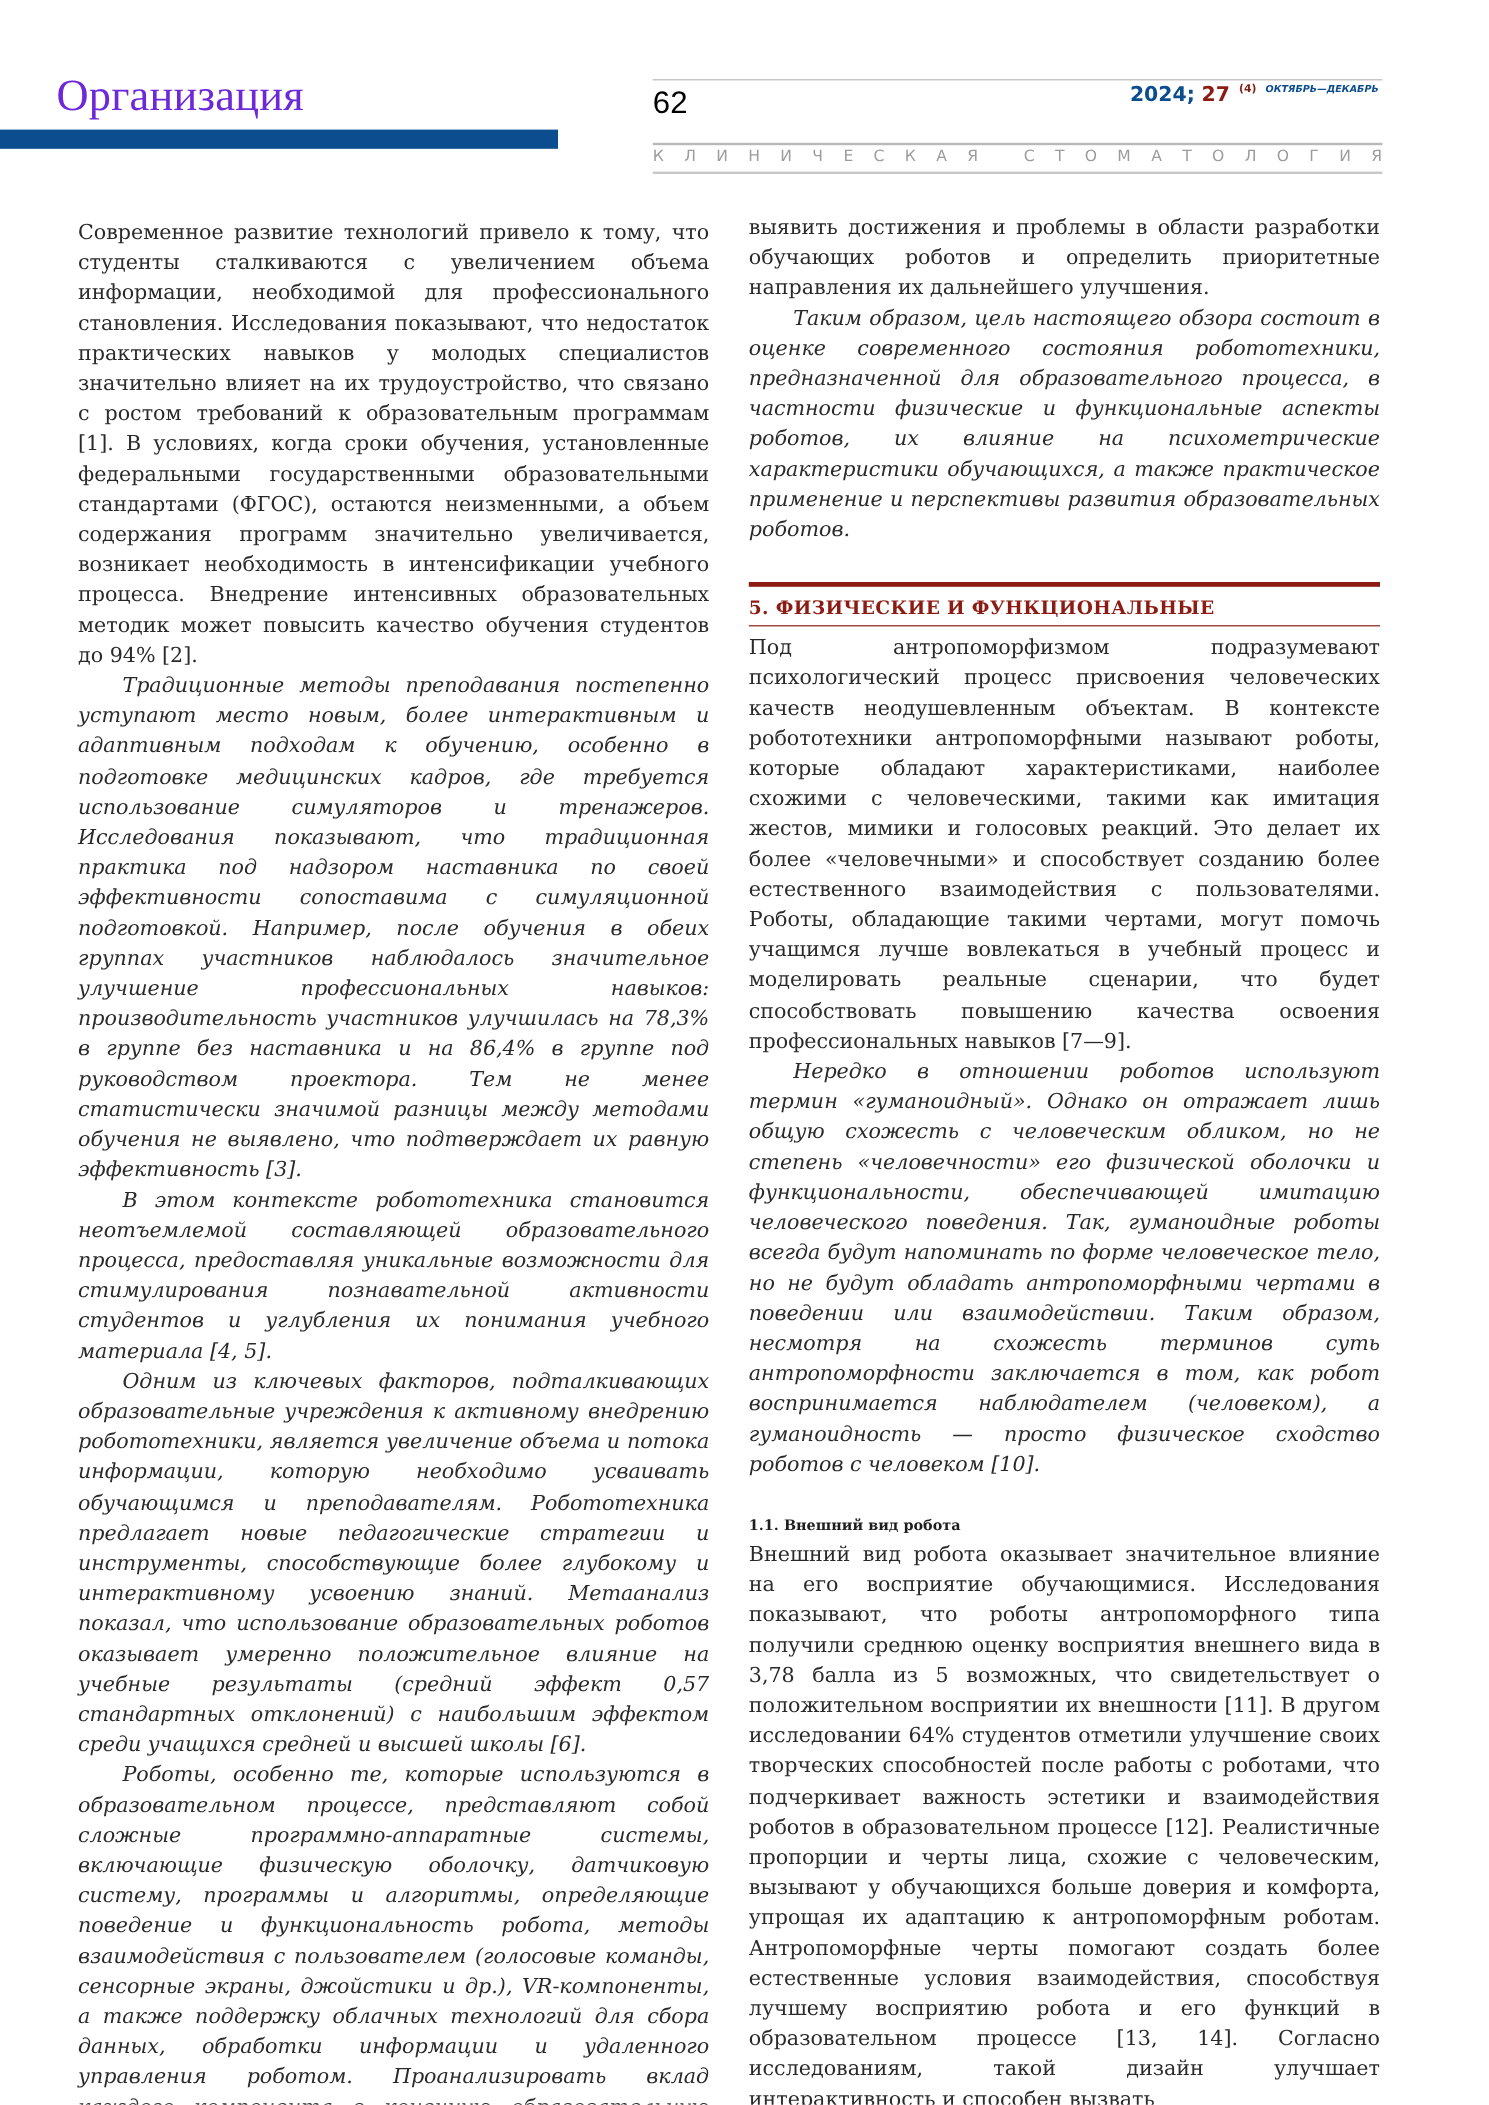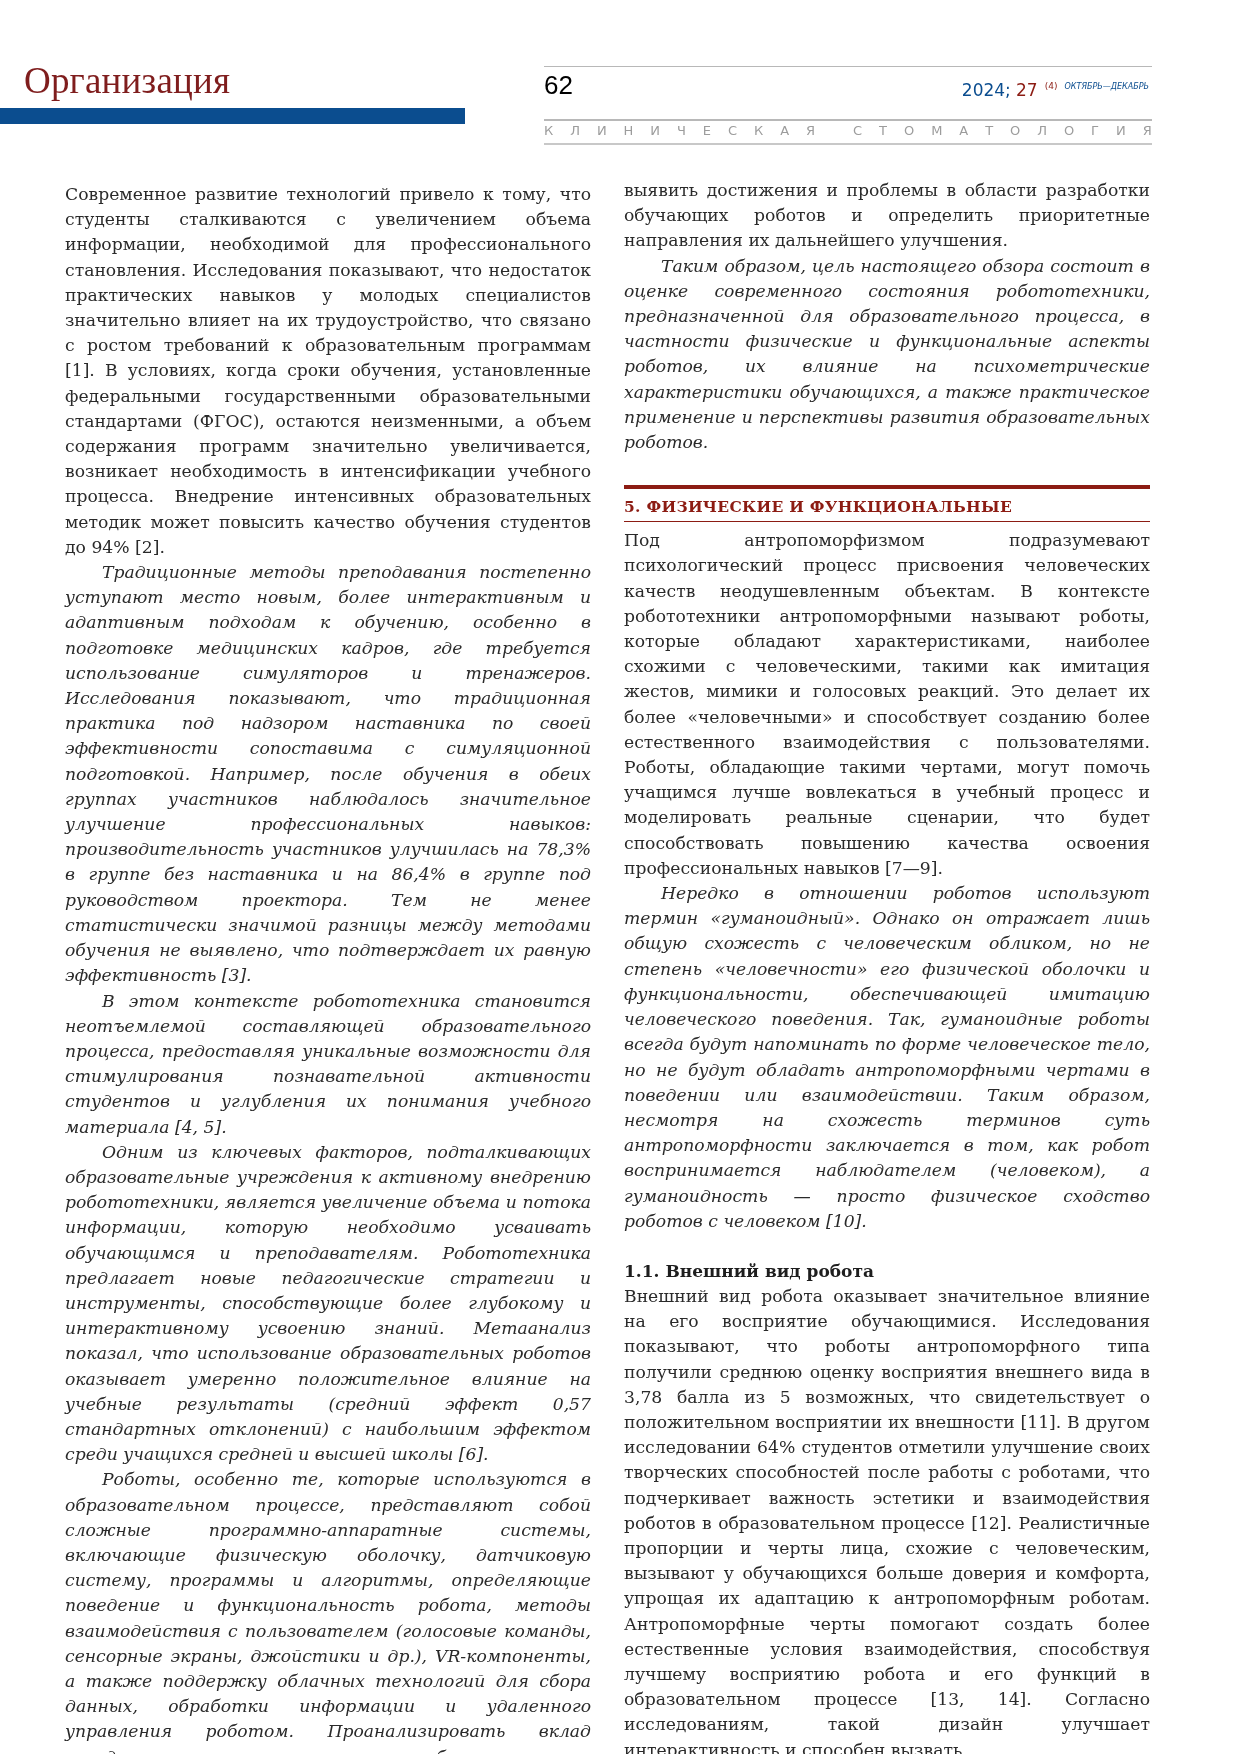--- a/index.html
+++ b/index.html
@@ -1,27 +1,27 @@
 <!DOCTYPE html>
 <html><head>
 <meta charset="utf-8">
 <style>
   html, body { margin:0; padding:0; background:#ffffff; }
   body { width:1241px; height:1754px; position:relative; overflow:hidden;
          font-family:"DejaVu Serif", "Liberation Serif", serif; color:#2a2a2a; }
 
   
-  .section-name { position:absolute; left:24px; top:62px; font-family:"Liberation Serif", serif;
-                  font-size:37px; color:#7f1d1d; line-height:1; letter-spacing:0.2px; }
+  .section-name { position:absolute; left:47px; top:62px; font-family:"Liberation Serif", serif;
+                  font-size:37px; color:#6d28d9; line-height:1; letter-spacing:0.2px; }
   .blue-bar { position:absolute; left:0; top:108px; width:465px; height:16px; background:#0b4d8f; }
   .top-rule { position:absolute; left:544px; top:66px; width:608px; height:1px; background:#b8b8b8; }
   .page-num { position:absolute; left:544px; top:72px; font-family:Liberation Sans, sans-serif;
               font-size:26px; color:#000000; line-height:1; }
-  .issue { position:absolute; right:92px; top:82px; font-family:"DejaVu Sans", sans-serif;
-           font-weight:normal; line-height:1; white-space:nowrap; }
+  .issue { position:absolute; right:92px; top:71px; font-family:"DejaVu Sans", sans-serif;
+           font-weight:bold; line-height:1; white-space:nowrap; }
   .issue .year { color:#0b4d8f; font-size:17px; }
   .issue .vol { color:#8c1c13; font-size:17px; }
   .issue .num { color:#8c1c13; font-size:9px; vertical-align:7px; margin-left:2px; }
   .issue .months { color:#0b4d8f; font-size:8px; font-style:italic; vertical-align:7px; margin-left:2px; }
   .mid-rule { position:absolute; left:544px; top:119px; width:608px; height:2px; background:#b8b8b8; }
   .journal { position:absolute; left:544px; top:124px; width:608px; font-family:"DejaVu Sans", sans-serif;
              font-size:13px; color:#9c9c9c; display:flex; justify-content:space-between; line-height:1; }
   .journal span { display:inline-block; }
   .bot-rule { position:absolute; left:544px; top:143px; width:608px; height:2px; background:#c8c8c8; }
 
@@ -30,21 +30,21 @@
   .col-left { left:65px; }
   .col-right { left:624px; top:178px; }
   .col p { margin:0; text-align:justify; hyphens:manual; }
   .col p.indent { text-indent:37px;font-style:italic; }
 
   .sec-head { border-top:4px solid #8c1c13; border-bottom:1.5px solid #8c1c13; padding:6px 0 3px 0;
               color:#8c1c13; font-family:"DejaVu Serif", serif; font-weight:bold; font-size:15.5px;
               line-height:23px; letter-spacing:0.3px; margin-bottom:6px; }
   .sec-head.first { margin-top:5px; }
   .sec-head.second { margin-top:30px; }
-  .sub-head { font-weight:bold; font-size:17px; margin-top:25px; line-height:25px; color:#1e1e1e; }
+  .sub-head { font-weight:bold; font-size:12px; margin-top:25px; line-height:25px; color:#1e1e1e; }
 </style>
 </head>
 <body>
 
 <div>
   <div class="section-name">Организация</div>
   <div class="blue-bar"></div>
   <div class="top-rule"></div>
   <div class="page-num">62</div>
   <div class="issue">

